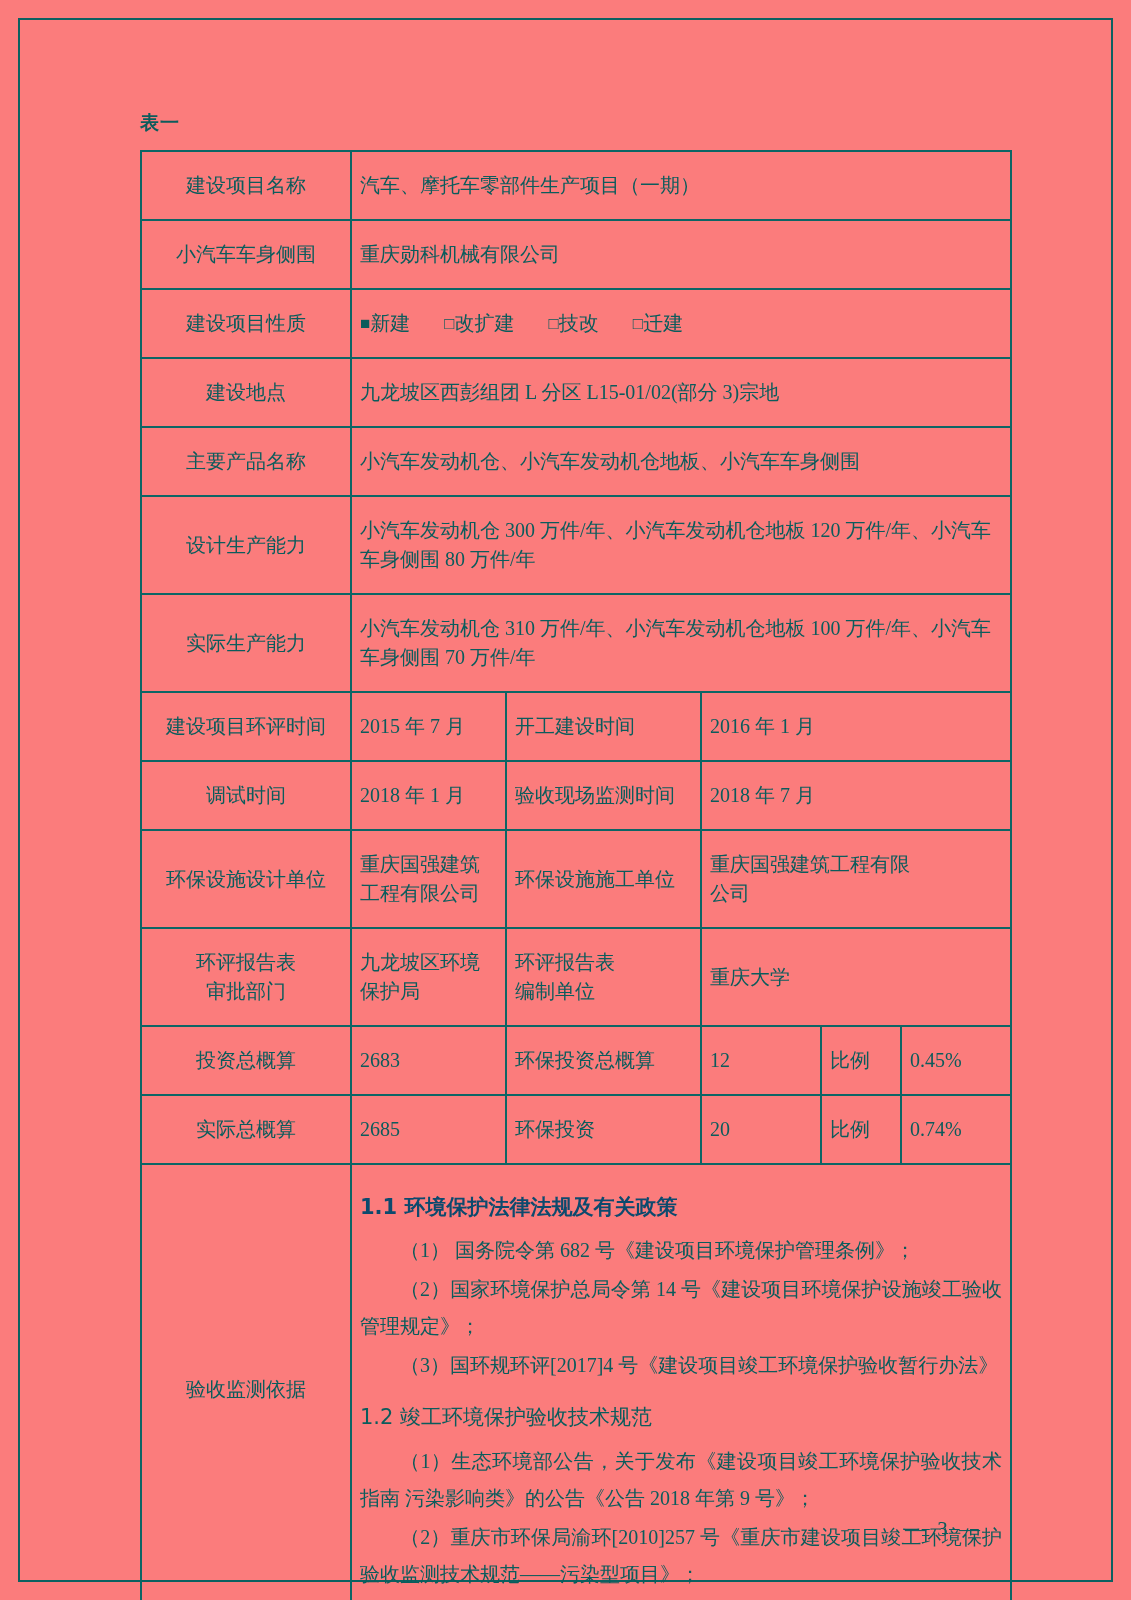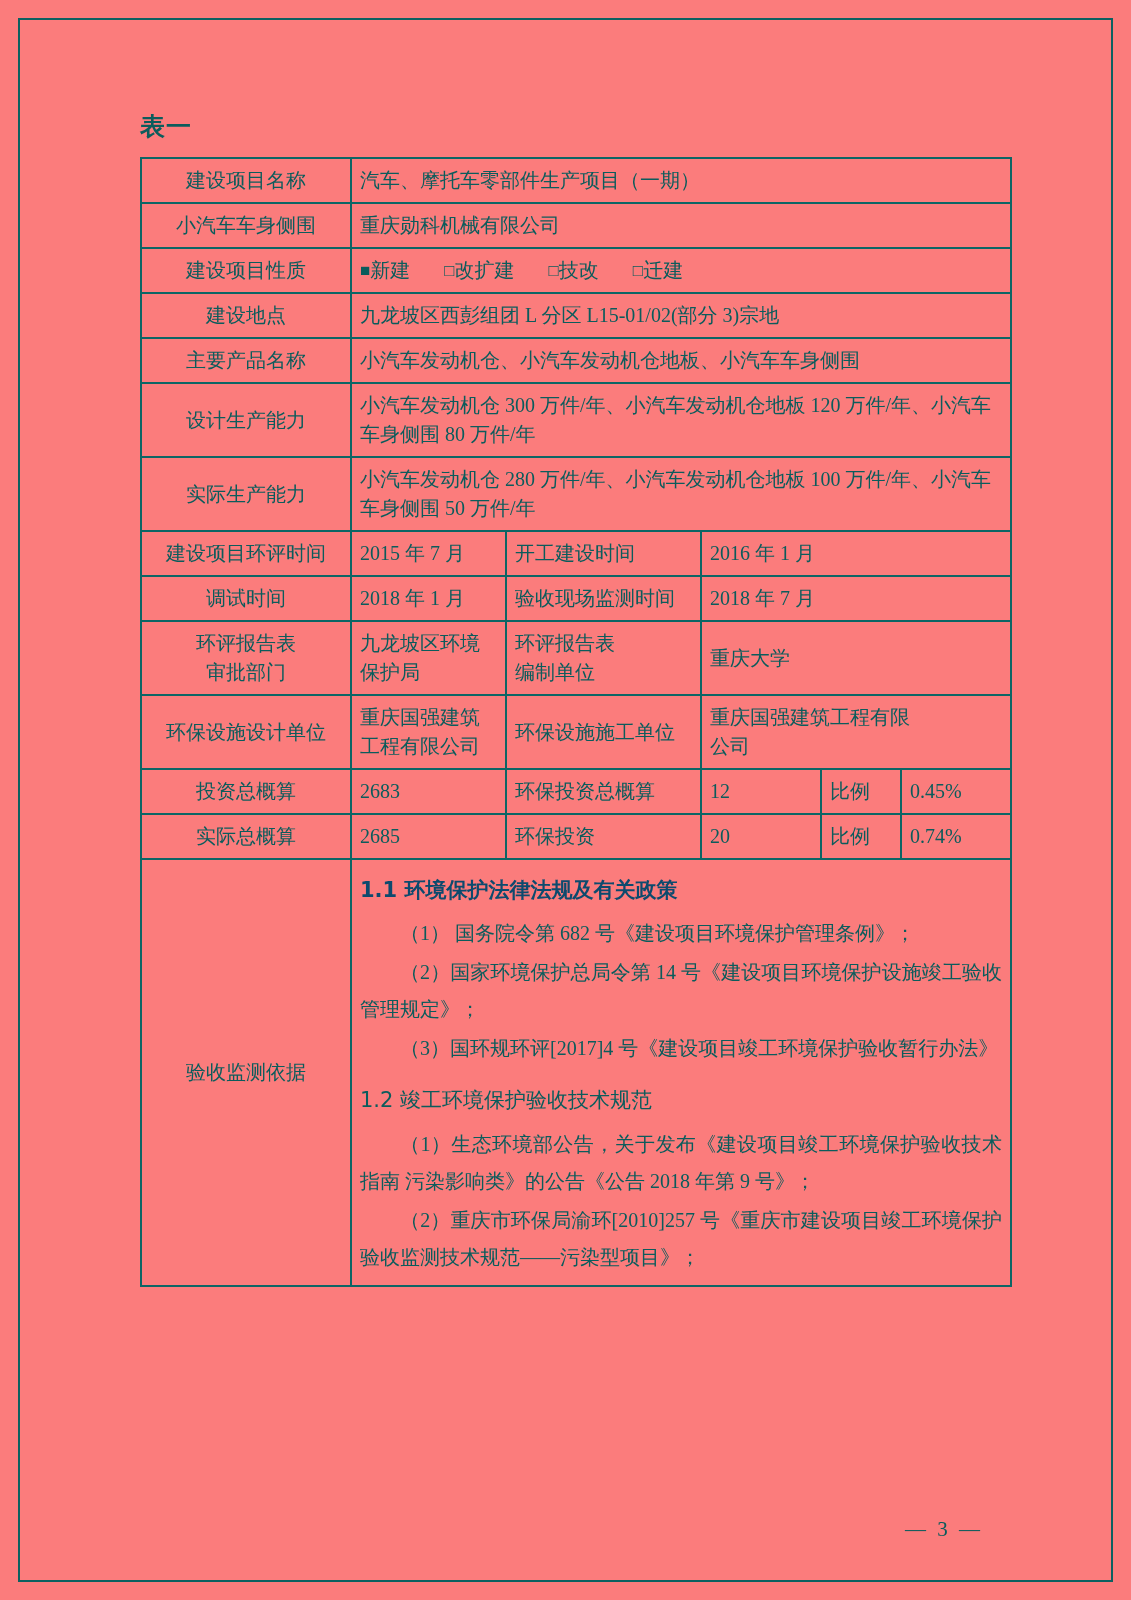--- a/index.html
+++ b/index.html
@@ -24,35 +24,35 @@
     border: 2px solid #0d6060;
     box-sizing: border-box;
   }
   .content {
     position: absolute;
     left: 140px;
     top: 110px;
     width: 840px;
   }
   .sheet-label {
-    font-size: 25px;
+    font-size: 19px;
     font-weight: bold;
     color: #0b5c5c;
     margin-bottom: 14px;
     letter-spacing: 1px;
   }
   table.main {
     border-collapse: collapse;
     width: 840px;
     table-layout: fixed;
   }
   table.main td {
     border: 2px solid #0d6565;
     color: #0b5c5c;
-    padding: 7px 8px;
+    padding: 19px 8px;
     vertical-align: middle;
     font-size: 20px;
     line-height: 1.45;
   }
   td.label {
     text-align: center;
     white-space: nowrap;
   }
   td.label-multi {
     text-align: center;
@@ -159,45 +159,45 @@
       <tr>
         <td class="label">主要产品名称</td>
         <td class="value-center" colspan="5">小汽车发动机仓、小汽车发动机仓地板、小汽车车身侧围</td>
       </tr>
       <tr>
         <td class="label">设计生产能力</td>
         <td class="value-left" colspan="5">小汽车发动机仓 300 万件/年、小汽车发动机仓地板 120 万件/年、小汽车车身侧围 80 万件/年</td>
       </tr>
       <tr>
         <td class="label">实际生产能力</td>
-        <td class="value-left" colspan="5">小汽车发动机仓 280 万件/年、小汽车发动机仓地板 100 万件/年、小汽车车身侧围 50 万件/年</td>
+        <td class="value-left" colspan="5">小汽车发动机仓 310 万件/年、小汽车发动机仓地板 100 万件/年、小汽车车身侧围 70 万件/年</td>
       </tr>
       <tr>
         <td class="label">建设项目环评时间</td>
         <td class="value-center nowrapc">2015 年 7 月</td>
         <td class="value-center nowrapc">开工建设时间</td>
         <td class="value-center nowrapc" colspan="3">2016 年 1 月</td>
       </tr>
       <tr>
         <td class="label">调试时间</td>
         <td class="value-center nowrapc">2018 年 1 月</td>
         <td class="value-center nowrapc">验收现场监测时间</td>
         <td class="value-center nowrapc" colspan="3">2018 年 7 月</td>
       </tr>
       <tr>
+        <td class="label">环保设施设计单位</td>
+        <td class="value-center">重庆国强建筑<br>工程有限公司</td>
+        <td class="value-center">环保设施施工单位</td>
+        <td class="value-center" colspan="3">重庆国强建筑工程有限<br>公司</td>
+      </tr>
+      <tr>
         <td class="label-multi">环评报告表<br>审批部门</td>
         <td class="value-center">九龙坡区环境<br>保护局</td>
         <td class="value-center">环评报告表<br>编制单位</td>
         <td class="value-center" colspan="3">重庆大学</td>
-      </tr>
-      <tr>
-        <td class="label">环保设施设计单位</td>
-        <td class="value-center">重庆国强建筑<br>工程有限公司</td>
-        <td class="value-center">环保设施施工单位</td>
-        <td class="value-center" colspan="3">重庆国强建筑工程有限<br>公司</td>
       </tr>
       <tr>
         <td class="label">投资总概算</td>
         <td class="value-center">2683</td>
         <td class="value-center">环保投资总概算</td>
         <td class="value-center">12</td>
         <td class="value-center">比例</td>
         <td class="value-center">0.45%</td>
       </tr>
       <tr>

